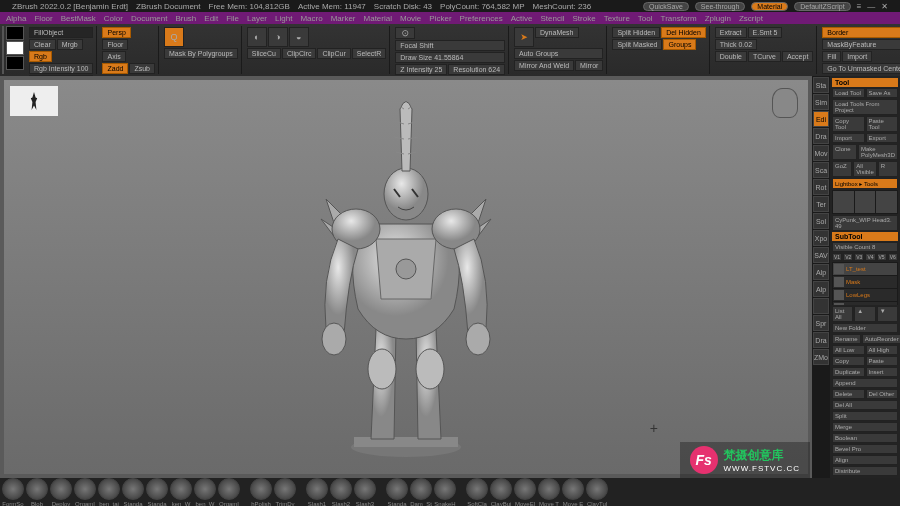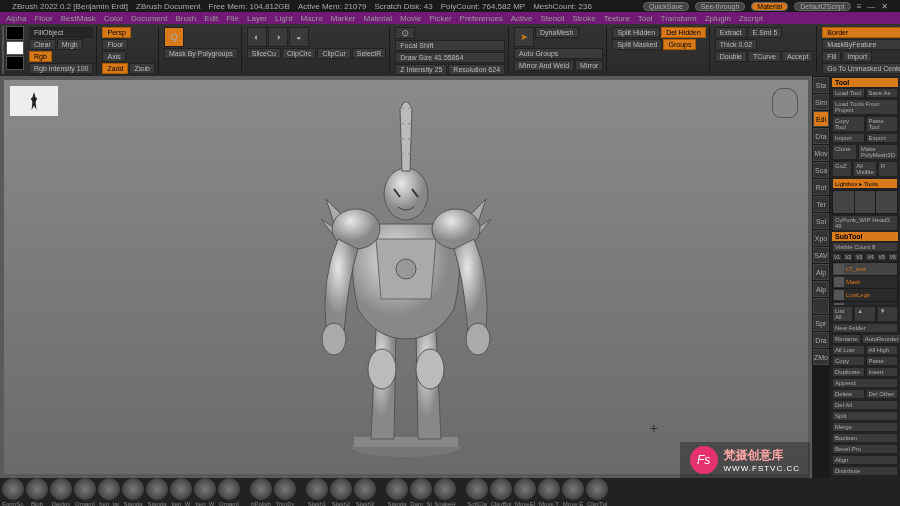--- a/index.html
+++ b/index.html
@@ -39,38 +39,38 @@
 .subtool-list{background:#1a1a1a;flex:1;overflow:hidden;display:flex;flex-direction:column;gap:1px;padding:1px}
 .subtool-item{display:flex;align-items:center;gap:2px;background:#2a2a2a;padding:1px;height:12px}
 .subtool-item.sel{background:#444}
 .st-thumb{width:10px;height:10px;background:#555}
 .st-name{font-size:6px;color:#d97a1a;flex:1;overflow:hidden}
 .footer{position:absolute;bottom:0;left:0;right:0;height:28px;background:#222;display:flex;align-items:center;gap:2px;padding:2px}
 .brush-icon{width:22px;height:22px;background:radial-gradient(#777,#333);border-radius:50%;border:1px solid #444}
 .brush-label{font-size:6px;color:#888}
 .brush-item{display:flex;flex-direction:column;align-items:center;gap:1px}
 .watermark{position:absolute;bottom:28px;right:90px;display:flex;align-items:center;gap:6px;background:rgba(0,0,0,.3);padding:4px 10px}
-.wm-circle{width:28px;height:28px;background:#e6316f;border-radius:50%;display:flex;align-items:center;justify-content:center;color:#fff;font-size:12px;font-weight:normal;font-style:italic}
+.wm-circle{width:28px;height:28px;background:#e6316f;border-radius:50%;display:flex;align-items:center;justify-content:center;color:#fff;font-size:14px;font-weight:bold;font-style:italic}
 .wm-text{display:flex;flex-direction:column}
-.wm-cn{color:#fca5a5;font-size:12px;font-weight:bold}
+.wm-cn{color:#22c55e;font-size:12px;font-weight:bold}
 .wm-url{color:#fff;font-size:8px;letter-spacing:1px}
 .crosshair{position:absolute;right:150px;top:340px;color:#333;font-size:14px}
 .top-right-btns{display:flex;gap:2px}
 .pill{background:#444;border:1px solid #666;border-radius:7px;padding:0 5px;font-size:7px}
 .pill.orange{background:#d97a1a;color:#000}
 </style>
 </head>
 <body>
 
 <div class="titlebar">
   <div class="left">
     <span>ZBrush 2022.0.2 [Benjamin Erdt]</span>
     <span>ZBrush Document</span>
     <span>Free Mem: 104,812GB</span>
-    <span>Active Mem: 21079</span>
+    <span>Active Mem: 11947</span>
     <span>Scratch Disk: 43</span>
     <span>PolyCount: 764,582 MP</span>
     <span>MeshCount: 236</span>
   </div>
   <div class="right top-right-btns">
     <span class="pill">QuickSave</span>
     <span class="pill">See-through</span>
     <span class="pill orange">Material</span>
     <span class="pill">DefaultZScript</span>
     <span>≡</span>

